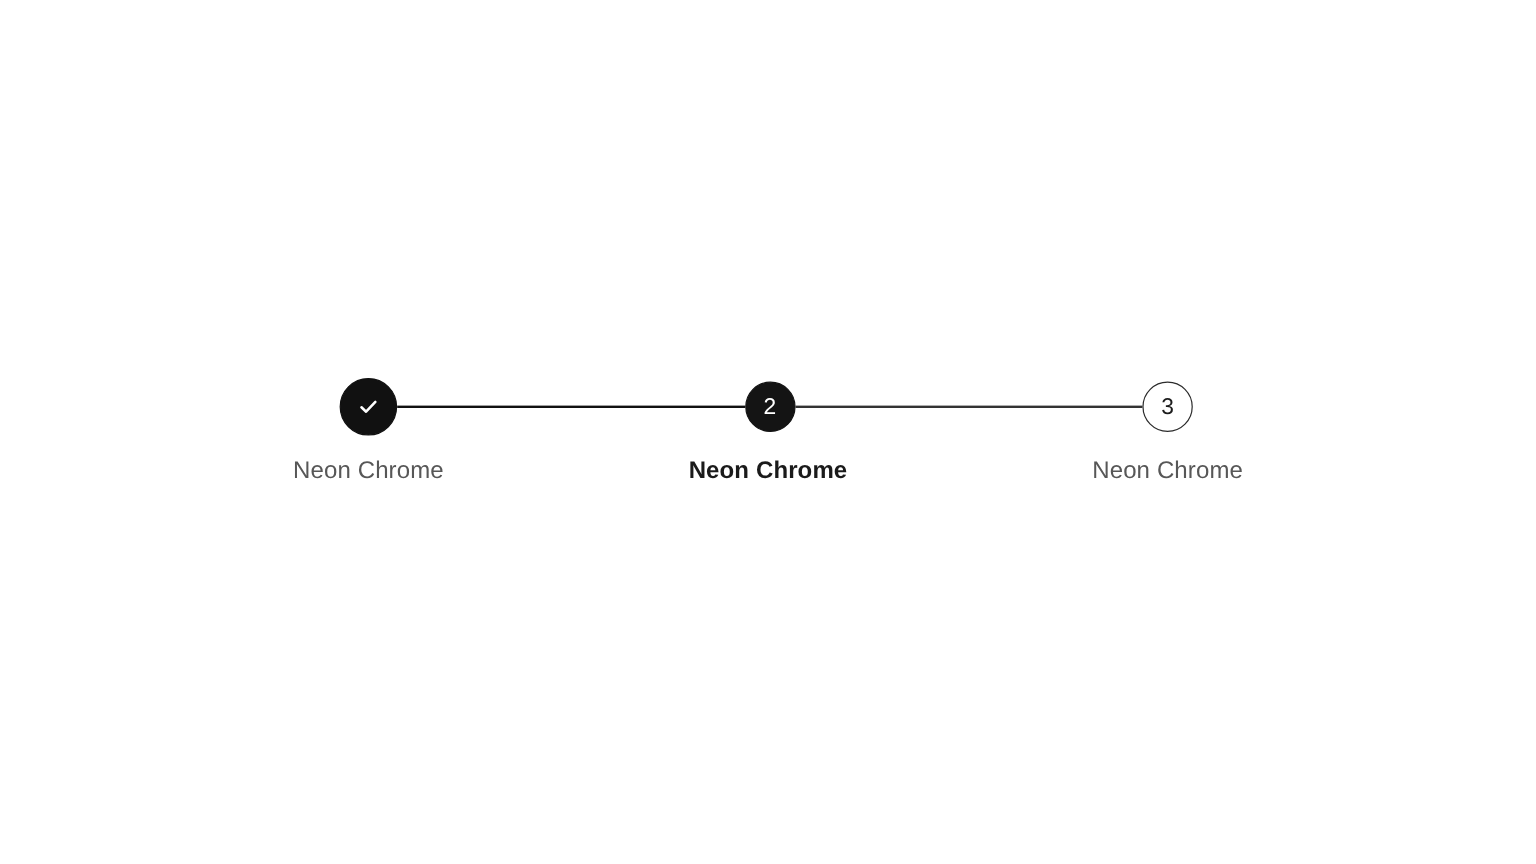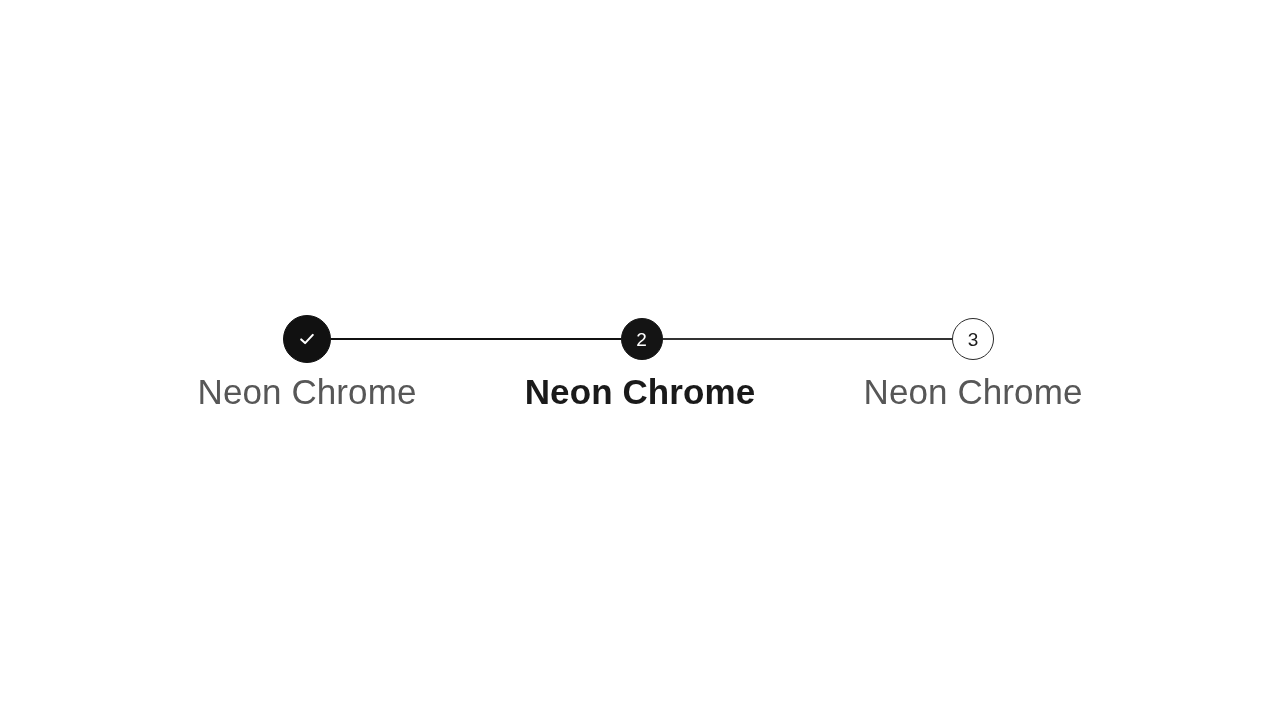--- a/index.html
+++ b/index.html
@@ -114,21 +114,21 @@
     position: relative;
     width: 100%;
     height: 40px;
     margin-top: 9px;
   }
   .step-label {
     position: absolute;
     top: 0;
     transform: translateX(-50%);
     white-space: nowrap;
-    font-size: 35px;
+    font-size: 20px;
     line-height: 40px;
     letter-spacing: 0.1px;
   }
   .step-label.muted {
     color: #575757;
     font-weight: 400;
   }
   .step-label.current {
     color: #1a1a1a;
     font-weight: 700;

